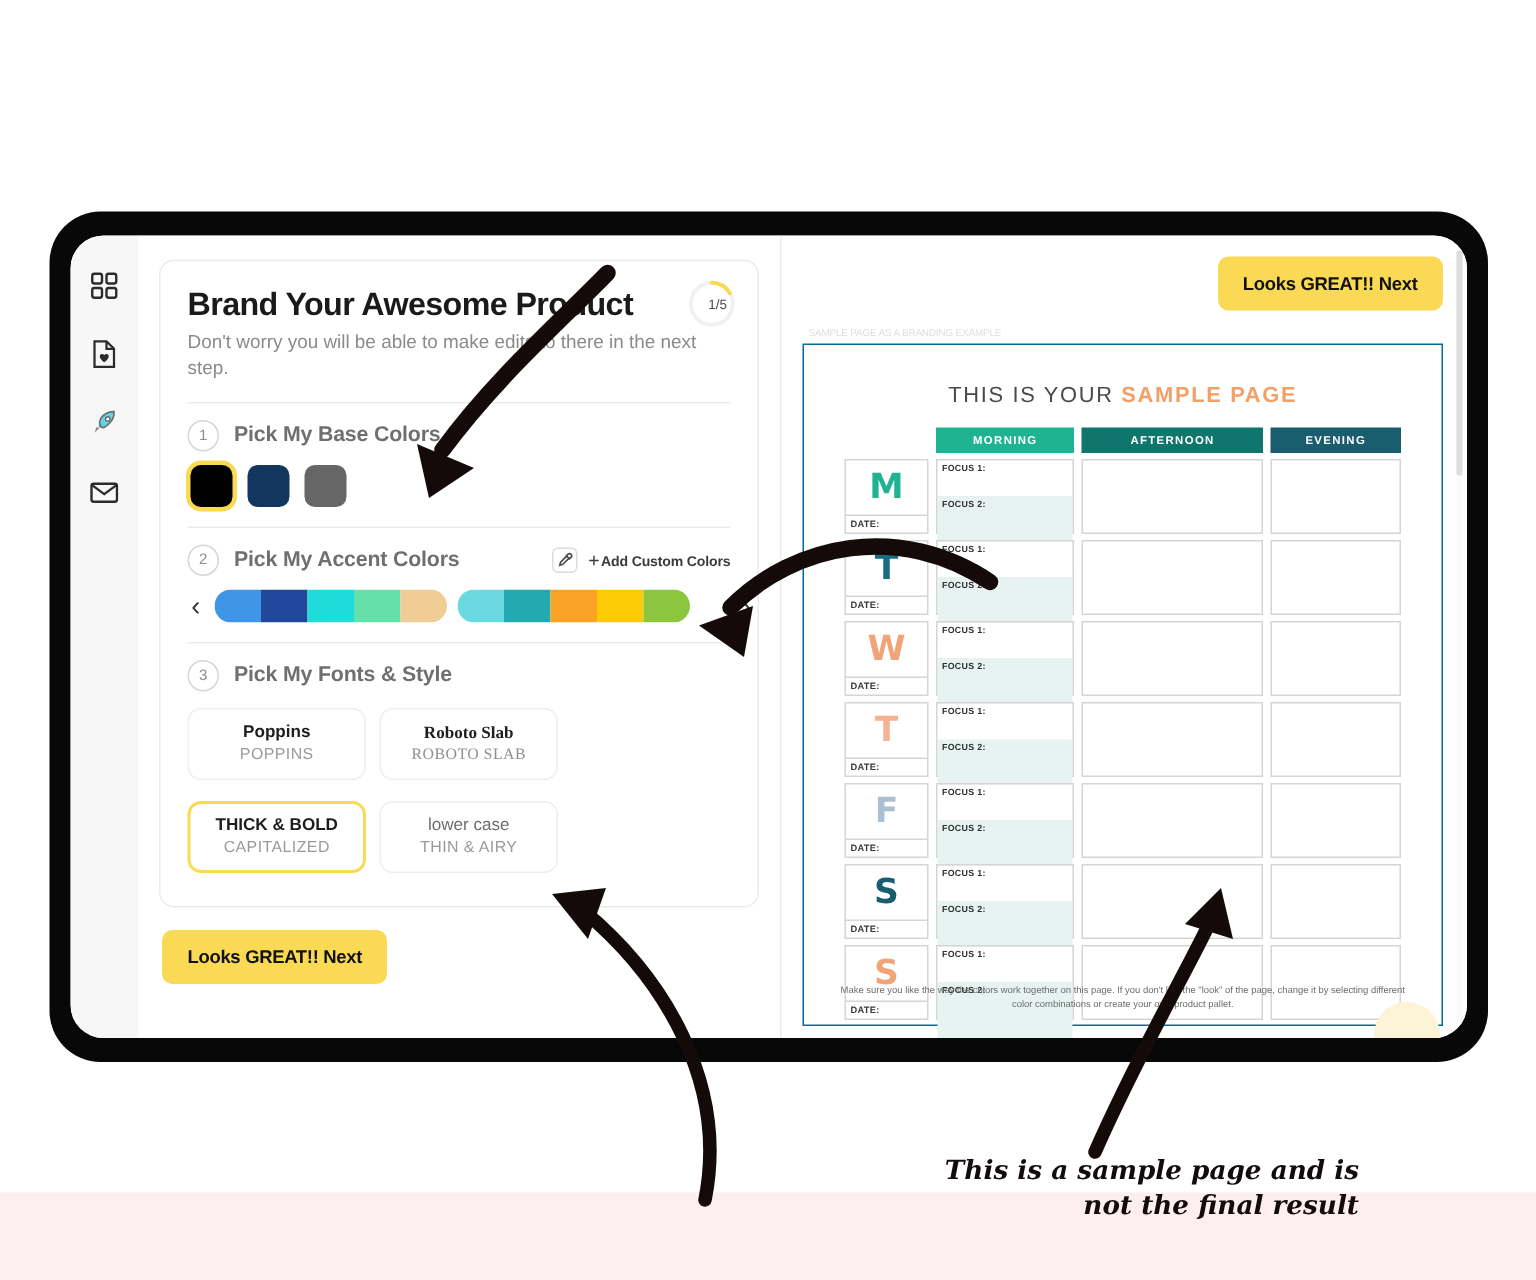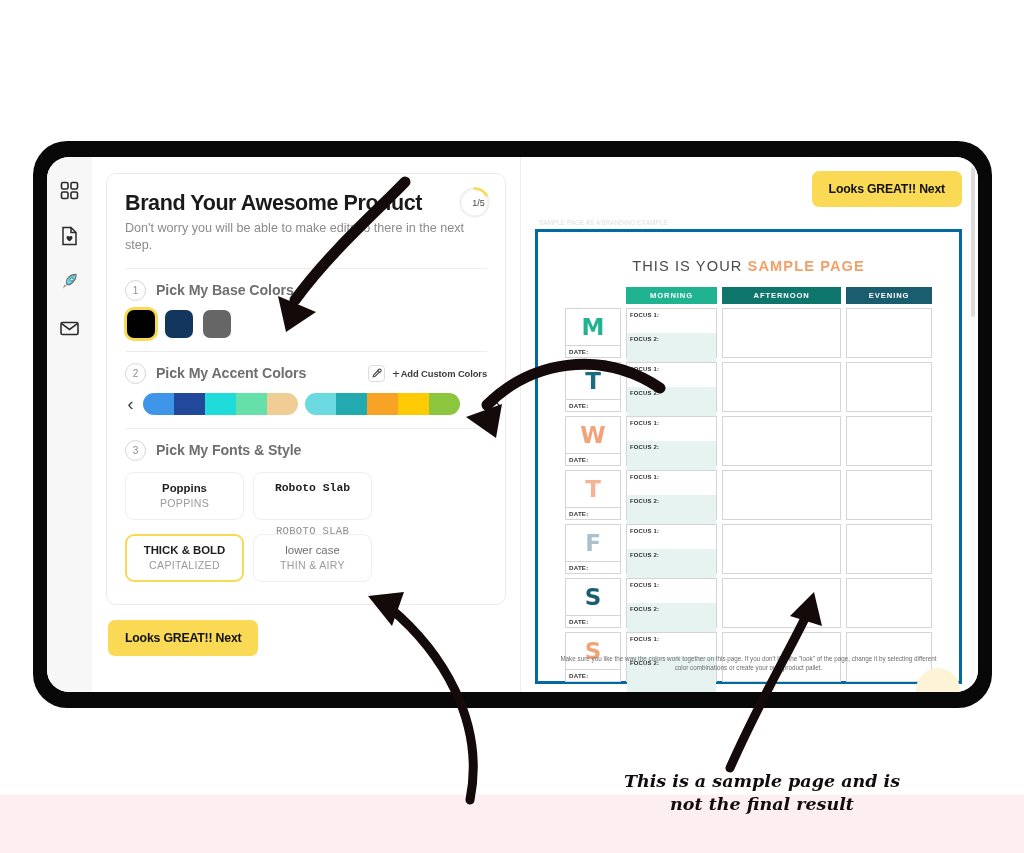--- a/index.html
+++ b/index.html
@@ -151,21 +151,21 @@
   .font-card {
     border: 1px solid #eeeeee; border-radius: 9px;
     background: #fff; height: 48px;
     display: flex; flex-direction: column;
     align-items: center; justify-content: center; gap: 3px;
     cursor: pointer;
   }
   .font-card.sel { border: 2px solid #fada54; }
   .fc-top { font-size: 11.4px; font-weight: bold; color: #1d1d1d; }
   .fc-bot { font-size: 10.6px; color: #9a9a9a; letter-spacing: 0.3px; }
-  .font-card.serif .fc-top, .font-card.serif .fc-bot { font-family: Liberation Mono, monospace; margin-top: 28px; }
+  .font-card.serif .fc-top, .font-card.serif .fc-bot { font-family: Liberation Serif, serif; }
   .font-card.serif .fc-bot { color: #8f8f8f; }
 
   
   .btn-yellow {
     background: #fada54; border: none; border-radius: 7px;
     font-family: "Liberation Sans", sans-serif;
     font-size: 12.3px; font-weight: bold; color: #111;
     padding: 11px 17px; cursor: pointer; letter-spacing: -0.2px;
   }
   #bottom-next { margin: 15px 0 0 2px; align-self: flex-start; }
@@ -178,21 +178,21 @@
     background: #ffffff;
     padding: 14px 16px 0 14px;
     overflow: hidden;
   }
   #top-next-wrap { display: flex; justify-content: flex-end; }
   #sample-label {
     font-size: 6.6px; color: #dedede; letter-spacing: -0.1px;
     margin: 12px 0 3px 4px; text-transform: uppercase;
   }
   #sample-sheet {
-    border: 3px solid #0369a1;
+    border: 1px solid #0369a1;
     background: #fff;
     height: 455px;
     padding: 26px 22px 0 22px;
     position: relative;
   }
   #sheet-title {
     text-align: center;
     font-size: 14.6px;
     letter-spacing: 1.1px;
     color: #4a4a4a;
@@ -251,22 +251,22 @@
   }
 
   
   #arrow-layer {
     position: absolute; left: 0; top: 0; width: 1024px; height: 853px;
     pointer-events: none;
   }
 
   
   #hand-note {
-    position: absolute; left: 602px; top: 770px;
-    width: 320px; text-align: center;
+    position: absolute; left: 586px; top: 770px;
+    width: 320px; text-align: right;
     font-family: "DejaVu Serif", serif;
     font-style: italic; font-weight: bold;
     font-size: 17.5px; line-height: 1.32; color: #120c0c;
   }
 </style>
 </head>
 <body>
 
 <div id="pink-band"></div>
 

